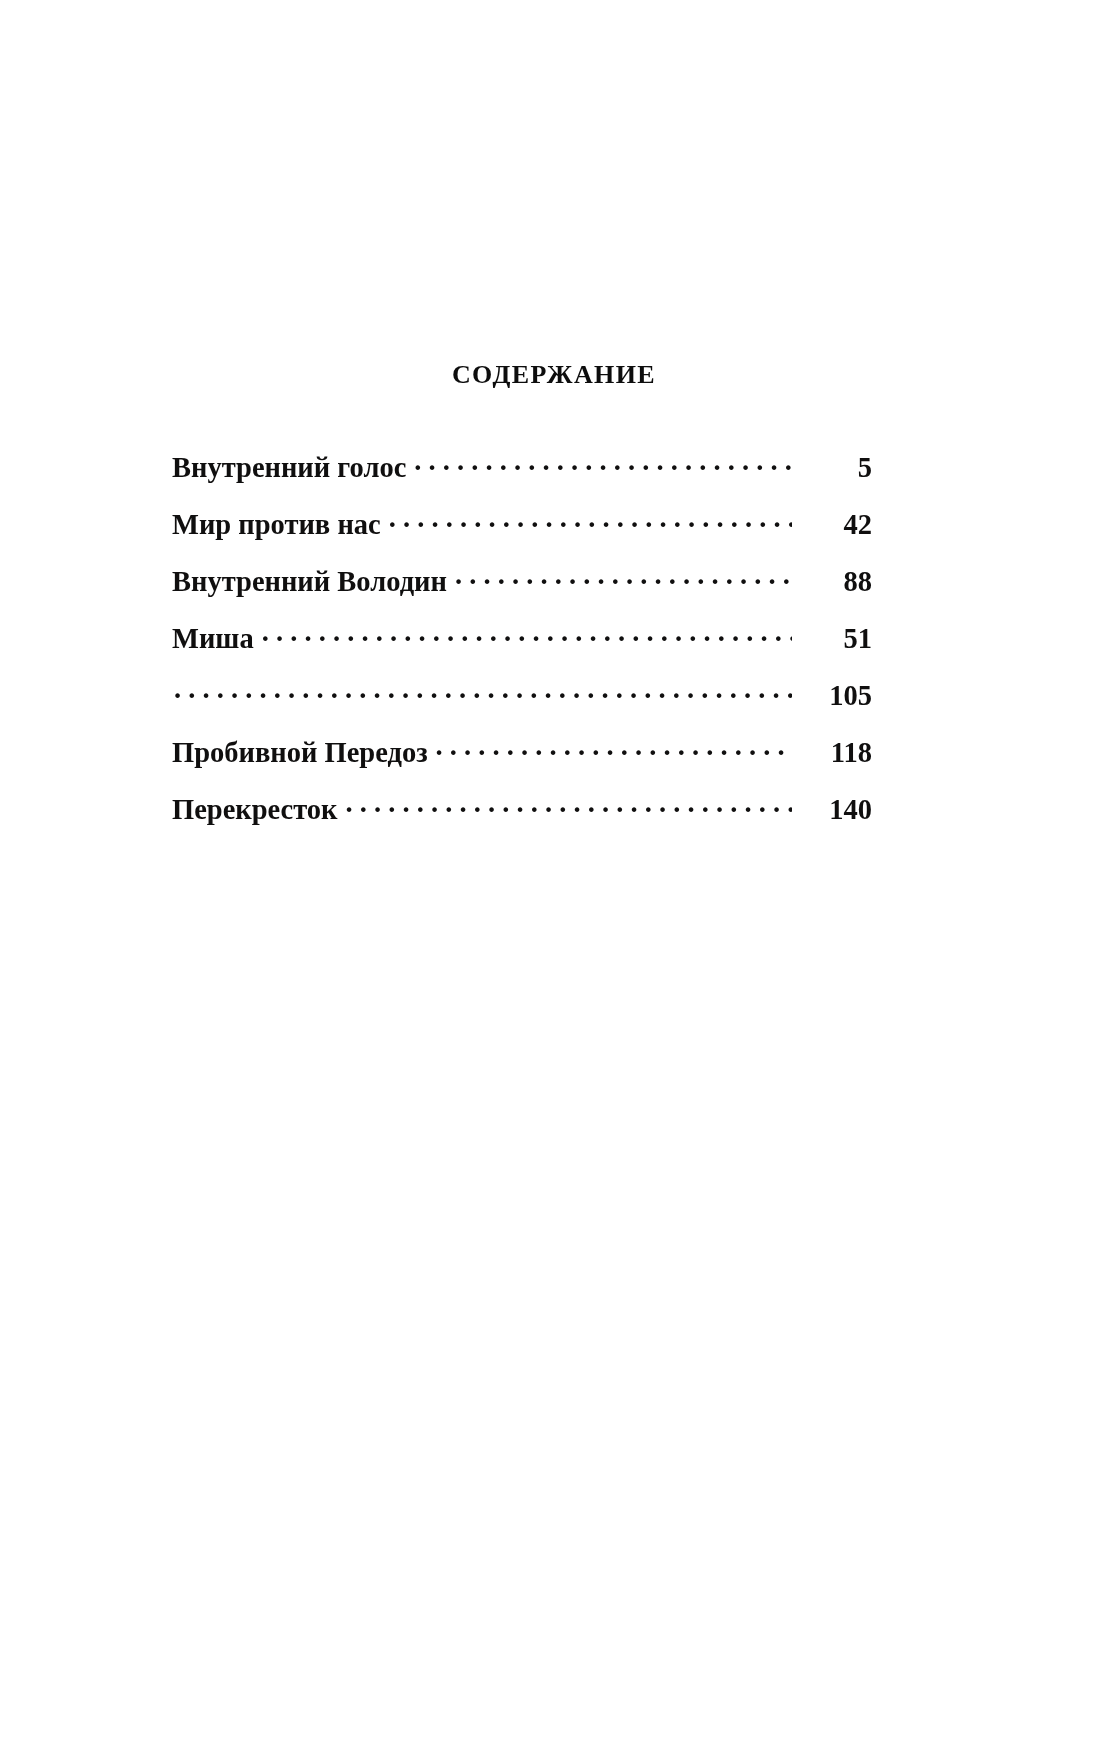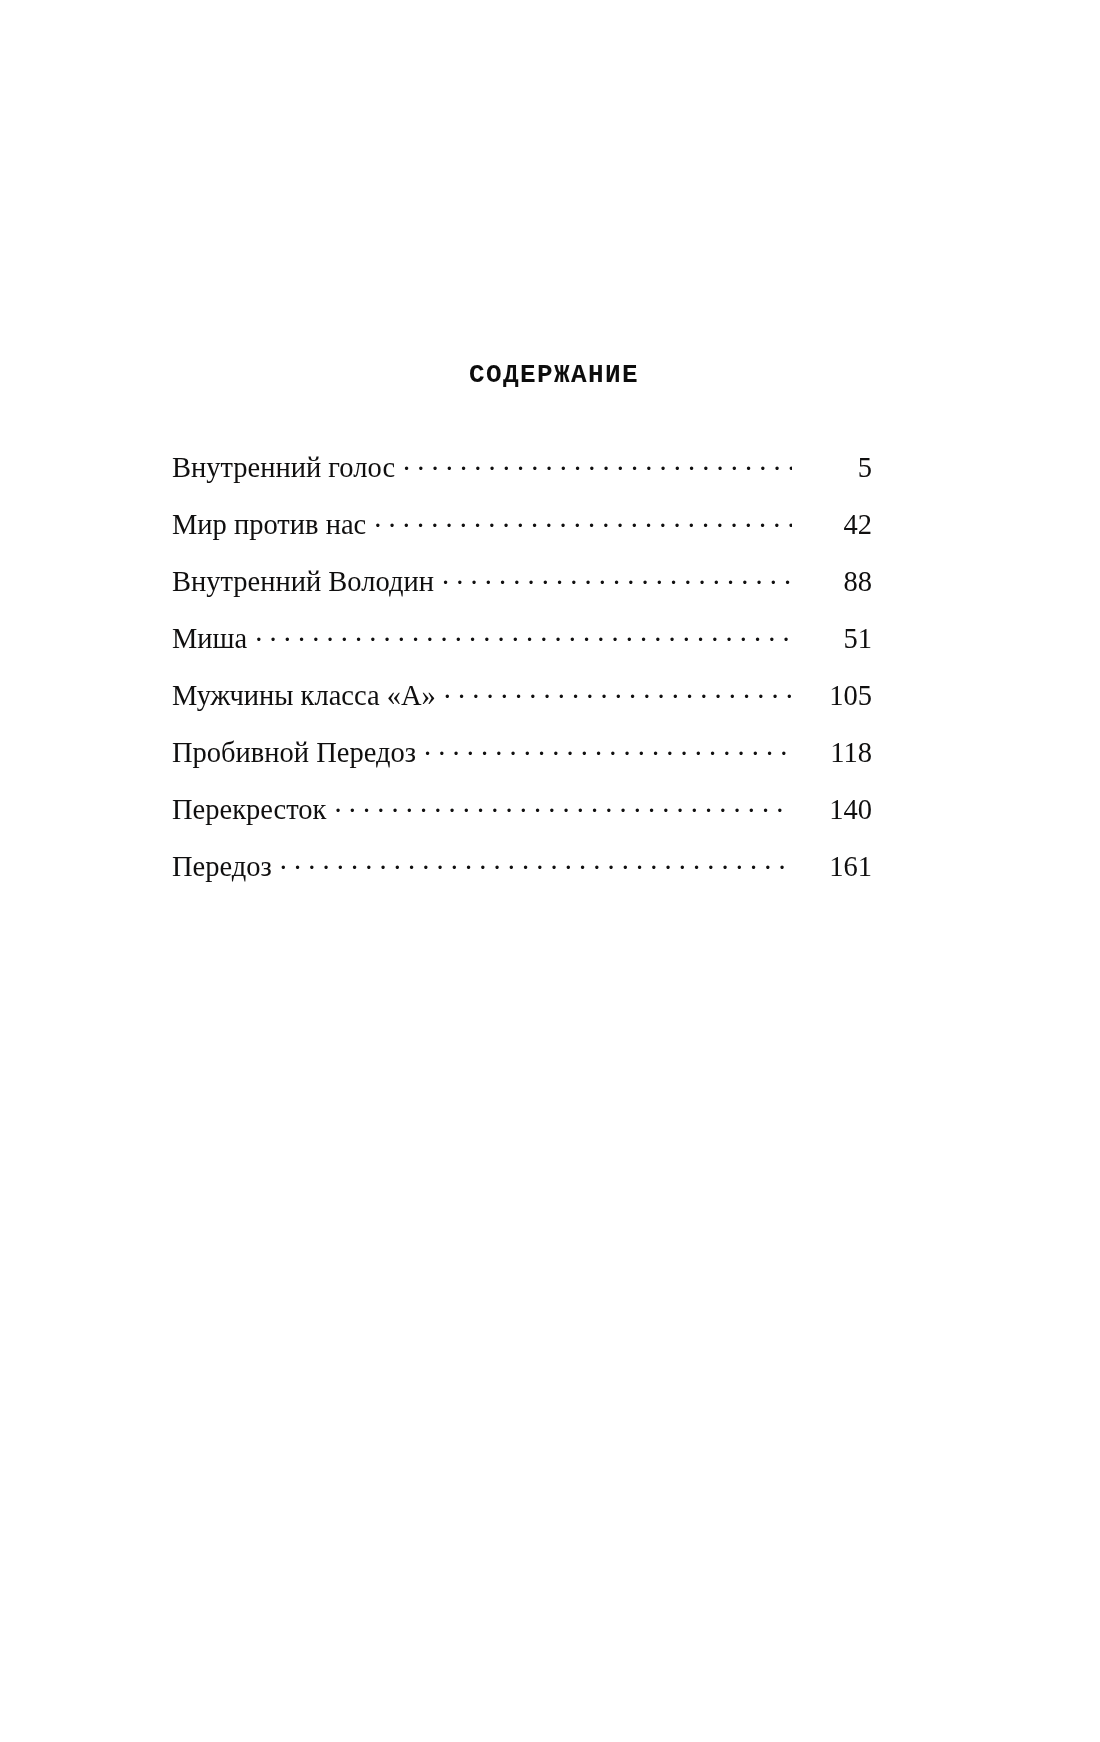--- a/index.html
+++ b/index.html
@@ -17,41 +17,42 @@
     font-family: "Liberation Serif", "DejaVu Serif", serif;
     color: #100f0f;
   }
   .toc-block {
     position: absolute;
     left: 172px;
     top: 360px;
     width: 700px;
   }
   .toc-title {
-    font-family: Liberation Mono, monospace;
+    font-family: Liberation Serif, serif;
     font-weight: bold;
     font-size: 26px;
     letter-spacing: 1.4px;
     text-align: center;
     color: #0d0d0d;
     margin: 0 0 58px 0;
     padding-left: 64px;
   }
   .toc-list {
     list-style: none;
     margin: 0;
     padding: 0;
   }
   .toc-row {
     display: flex;
     align-items: baseline;
     font-size: 28.5px;
     line-height: 1.0;
     margin-bottom: 23px;
     white-space: nowrap;
+    font-weight: bold;
   }
   .toc-label {
     flex: 0 0 auto;
     padding-right: 6px;
   }
   .toc-dots {
     flex: 1 1 auto;
     overflow: hidden;
     position: relative;
     height: 1em;
@@ -103,39 +104,33 @@
         <span class="toc-page">88</span>
       </li>
 
       <li class="toc-row">
         <span class="toc-label">Миша</span>
         <span class="toc-dots"></span>
         <span class="toc-page">51</span>
       </li>
 
       <li class="toc-row">
-        <span class="toc-label">Мужчины класса «А»</span>
         <span class="toc-dots"></span>
         <span class="toc-page">105</span>
       </li>
 
 
       <li class="toc-row">
         <span class="toc-label">Пробивной Передоз</span>
         <span class="toc-dots"></span>
         <span class="toc-page">118</span>
       </li>
 
       <li class="toc-row">
         <span class="toc-label">Перекресток</span>
         <span class="toc-dots"></span>
         <span class="toc-page">140</span>
       </li>
 
-      <li class="toc-row">
-        <span class="toc-label">Передоз</span>
-        <span class="toc-dots"></span>
-        <span class="toc-page">161</span>
-      </li>
 
     </ul>
   </div>
 </div>
 
 </body></html>

